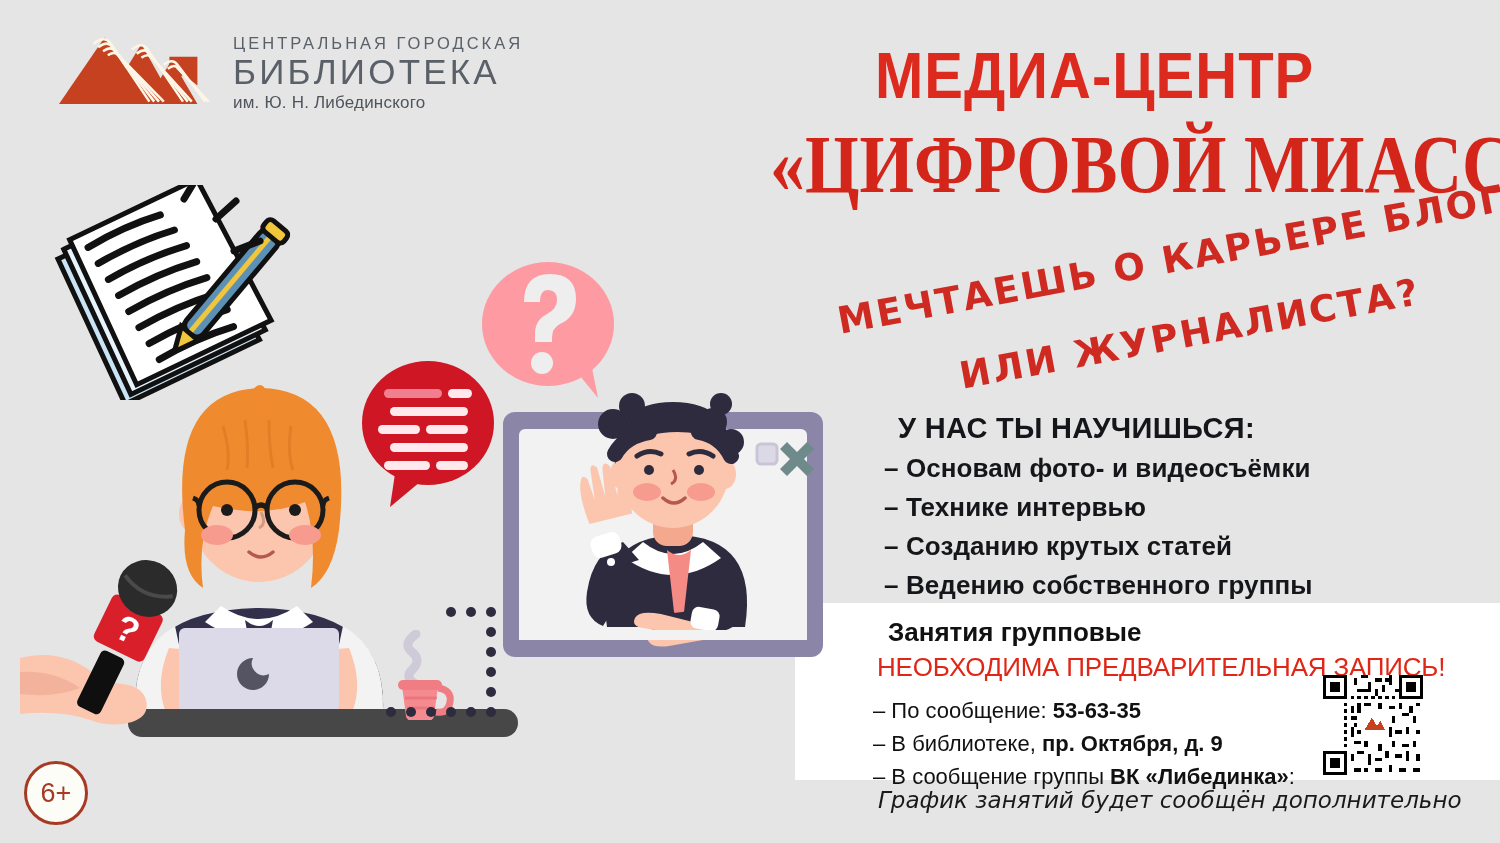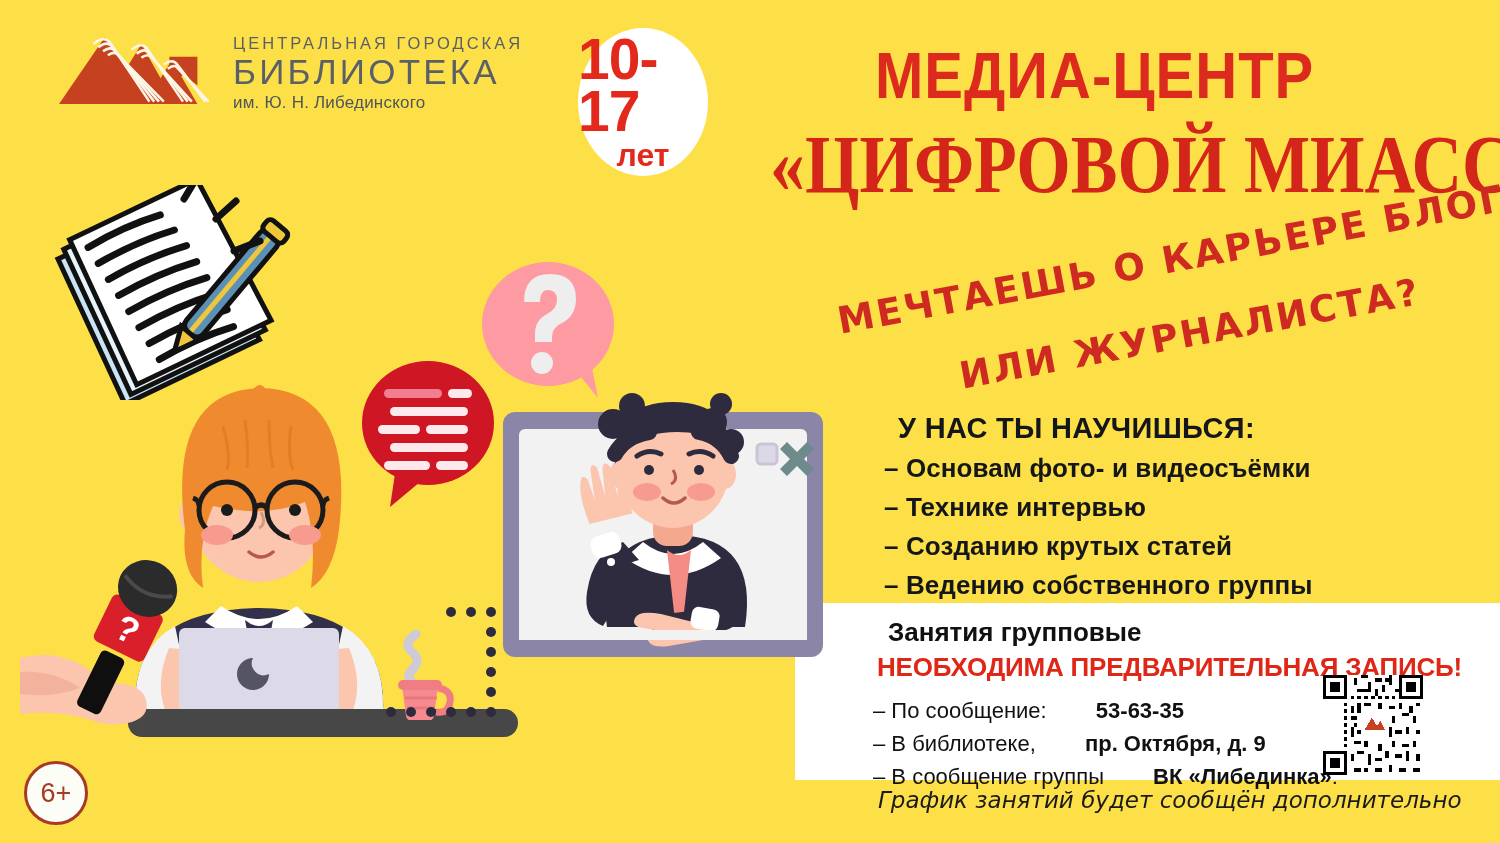--- a/index.html
+++ b/index.html
@@ -2,21 +2,21 @@
 <html lang="ru"><head>
 <meta charset="utf-8">
 <style>
   html,body{margin:0;padding:0;}
   body{
     width:1500px;height:843px;overflow:hidden;
     background:#d5f5c6;
     font-family:"Liberation Sans","DejaVu Sans",sans-serif;
     position:relative;
   }
-  .poster{position:absolute;inset:0;background:#fde047;overflow:hidden;}
+  .poster{position:absolute;inset:0;background:#e5e5e5;overflow:hidden;}
 
   
   .logo-wrap{position:absolute;left:55px;top:28px;display:flex;align-items:flex-start;gap:18px;}
   .logo-mark{width:160px;height:80px;}
   .logo-text{padding-top:6px;}
   .logo-line1{font-size:16.5px;letter-spacing:3.0px;color:#5a6068;font-weight:400;white-space:nowrap;}
   .logo-line2{font-size:35px;letter-spacing:3.2px;color:#5a6068;font-weight:400;line-height:1.05;margin-top:1px;white-space:nowrap;}
   .logo-line3{font-size:17px;color:#4f555d;margin-top:2px;white-space:nowrap;letter-spacing:.2px;}
 
   
@@ -43,23 +43,23 @@
 
   
   .learn{position:absolute;left:884px;top:412px;}
   .learn-head{font-size:29px;font-weight:700;color:#15161a;letter-spacing:.3px;margin-left:14px;}
   .learn-item{font-size:26px;font-weight:700;color:#15161a;margin-top:8px;letter-spacing:.1px;white-space:nowrap;}
 
   
   .wbox{position:absolute;left:795px;top:603px;width:724px;height:177px;background:#ffffff;}
   .wbox-inner{position:relative;width:100%;height:100%;}
   .wb-l1{position:absolute;left:93px;top:14px;font-size:26px;font-weight:700;color:#111;white-space:nowrap;}
-  .wb-l2{position:absolute;left:82px;top:49px;font-size:26px;font-weight:700;color:#e02717;white-space:nowrap;letter-spacing:-.2px;}
+  .wb-l2{position:absolute;left:82px;top:49px;font-size:26px;font-weight:400;color:#e02717;white-space:nowrap;letter-spacing:-.2px;}
   .wb-li{position:absolute;left:78px;font-size:22px;color:#111;white-space:nowrap;}
-  .wb-li b{font-weight:700;margin-left:43px;}
+  .wb-li b{font-weight:700;}
   .wb-li1{top:95px;}
   .wb-li2{top:128px;}
   .wb-li3{top:161px;}
   .qr{position:absolute;left:528px;top:72px;width:100px;height:100px;background:#fff;}
 
   
   .footer{position:absolute;left:878px;top:787px;font-size:23px;color:#1a1a1a;font-style:italic;white-space:nowrap;
     font-family:"DejaVu Sans",sans-serif;}
 
   
@@ -106,24 +106,20 @@
         </g>
       </svg>
     </span>
     <span class="logo-text">
       <div class="logo-line1">ЦЕНТРАЛЬНАЯ ГОРОДСКАЯ</div>
       <div class="logo-line2">БИБЛИОТЕКА</div>
       <div class="logo-line3">им. Ю. Н. Либединского</div>
     </span>
   </div>
 
-  <div class="age-badge">
-    <span class="big">10-17</span>
-    <span class="small">лет</span>
-  </div>
 
   <div class="title1">МЕДИА-ЦЕНТР</div>
   <div class="title2">«ЦИФРОВОЙ МИАСС»</div>
 
   <div class="slant1">МЕЧТАЕШЬ О КАРЬЕРЕ БЛОГЕРА</div>
   <div class="slant2">ИЛИ ЖУРНАЛИСТА?</div>
 
   <div class="learn">
     <div class="learn-head">У НАС ТЫ НАУЧИШЬСЯ:</div>
     <div class="learn-item">– Основам фото- и видеосъёмки</div>

